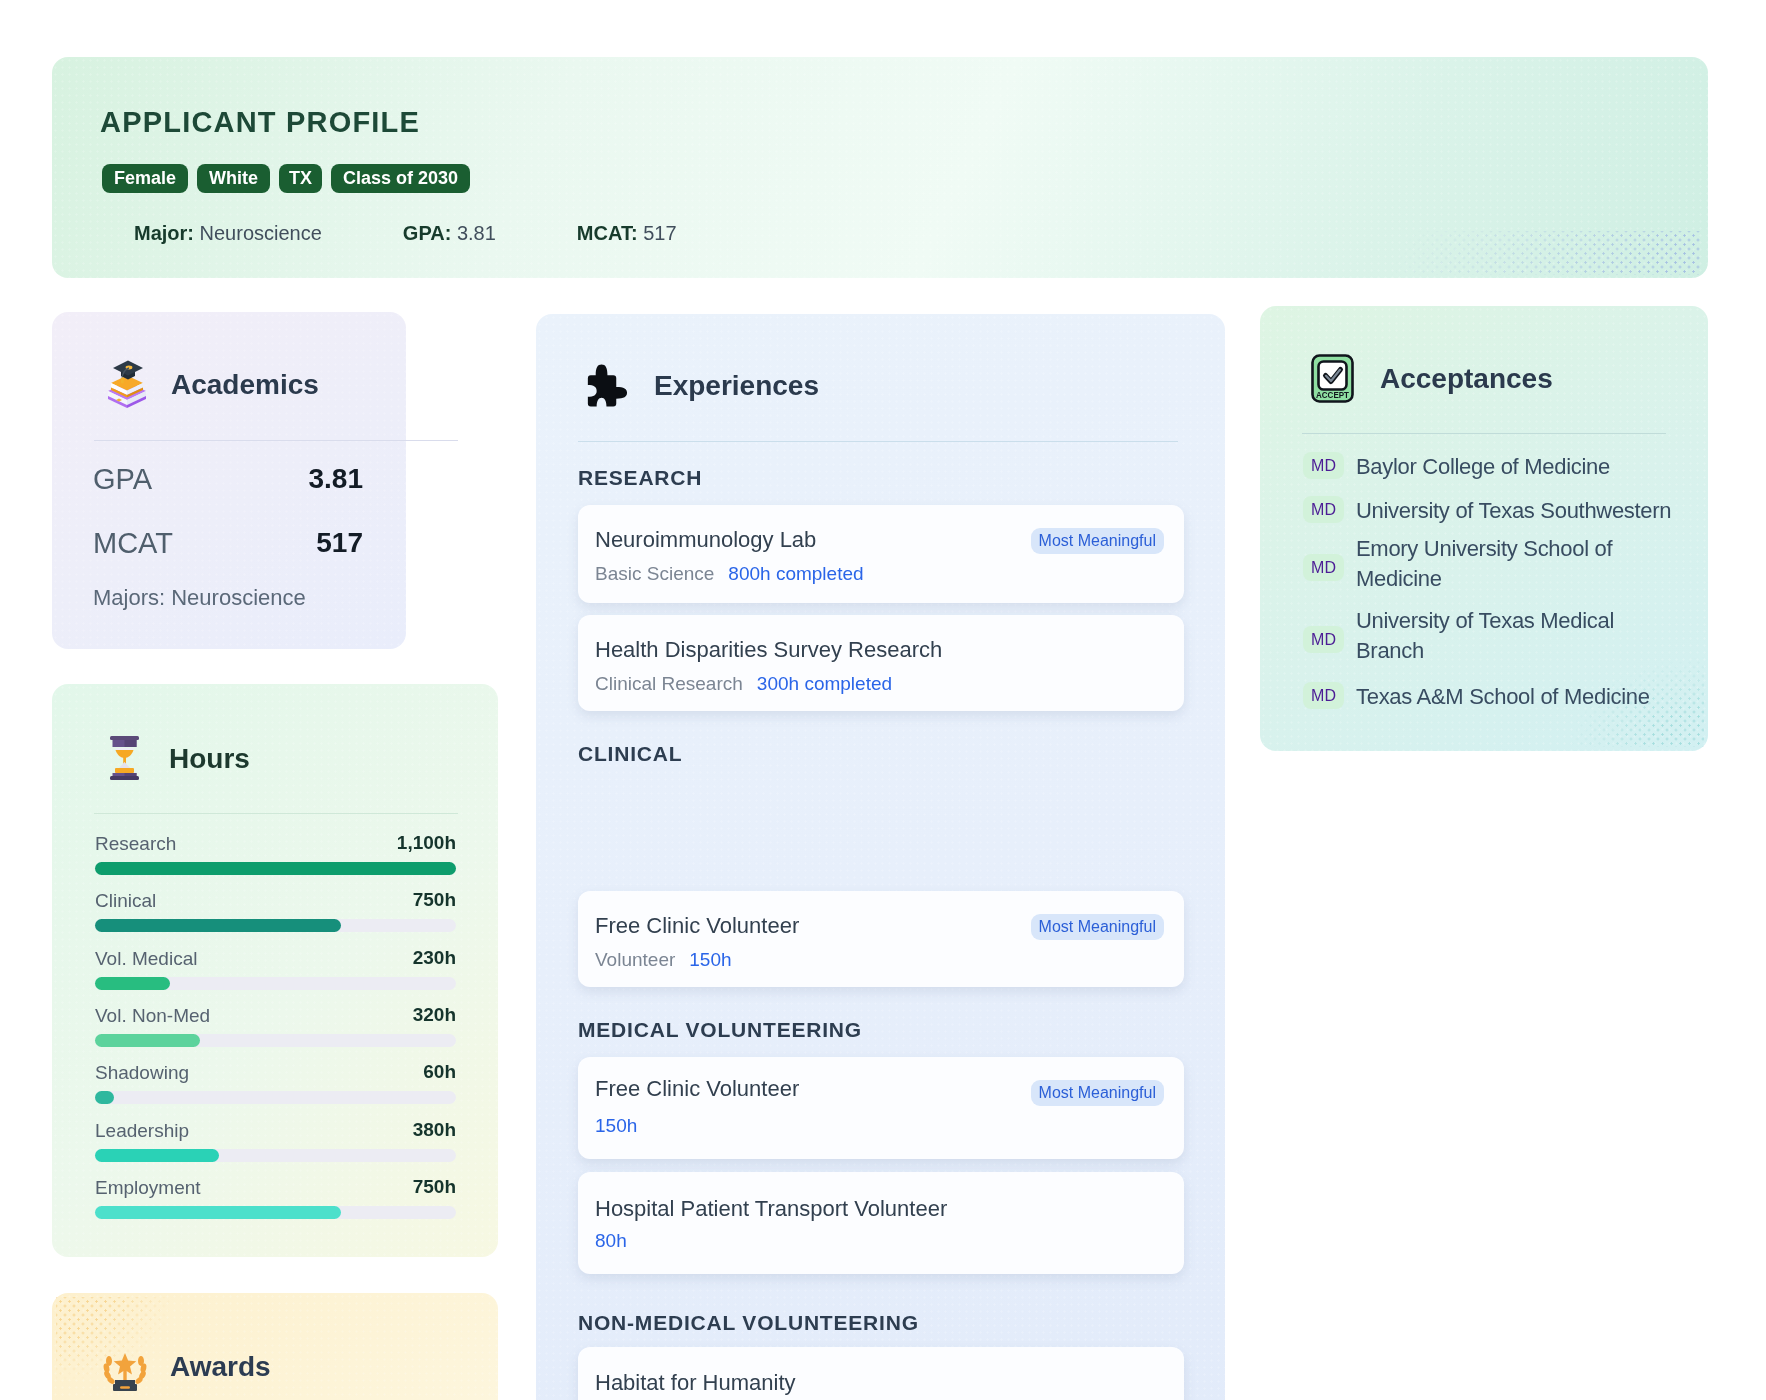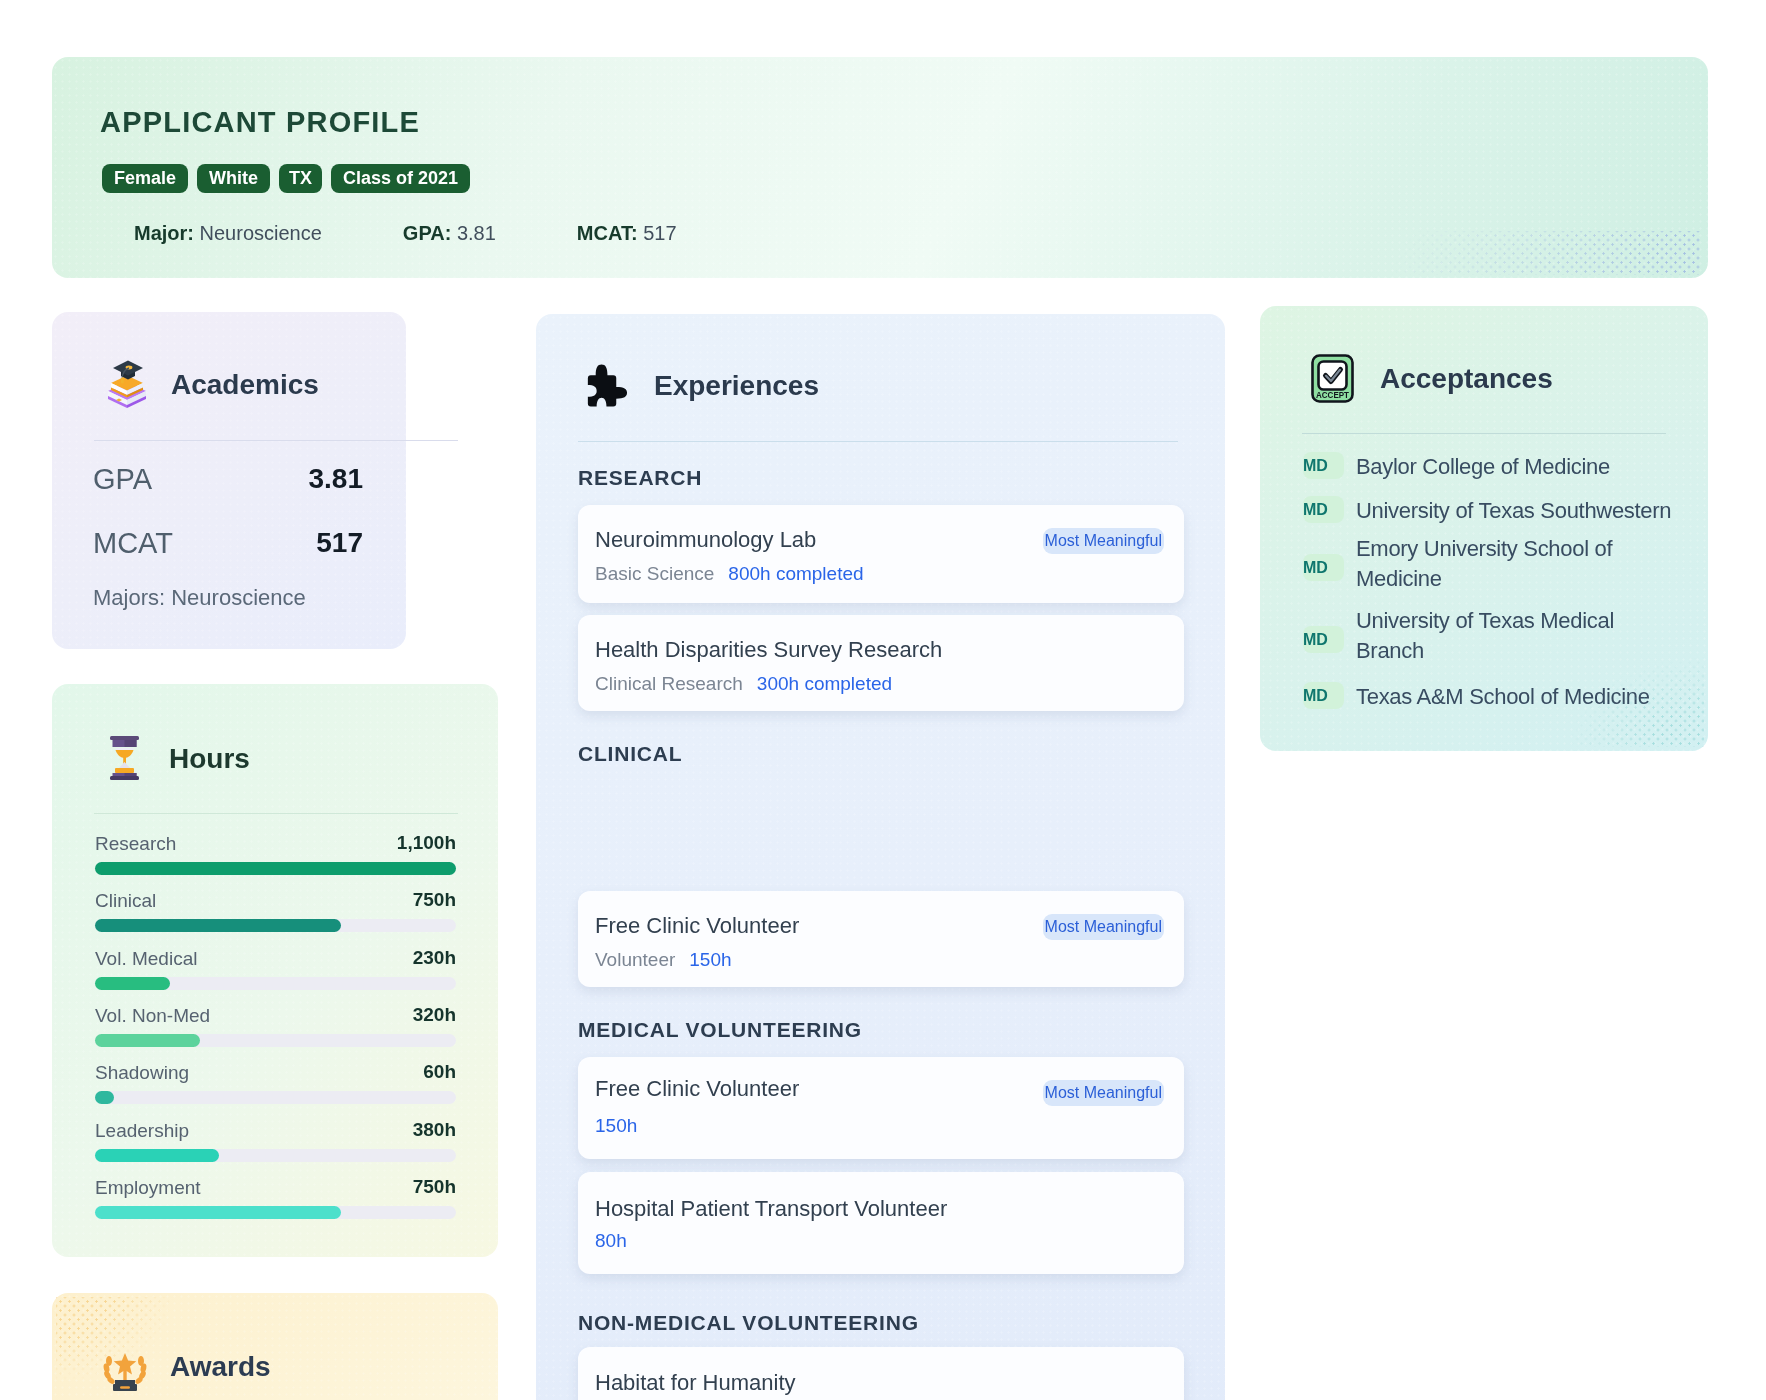--- a/index.html
+++ b/index.html
@@ -54,40 +54,40 @@
 .xp { left:536px; top:314px; width:689px; height:1140px;
   background:linear-gradient(165deg, #eaf2fb 0%, #e7effb 50%, #e2ebfa 100%); }
 .xp .divider { left:42px; width:600px; top:127px; background:#cadeeb; }
 .sech { position:absolute; left:42px; font-size:21px; font-weight:bold; letter-spacing:0.8px; color:#2d3d50; line-height:21px; }
 .xbox { position:absolute; left:42px; width:606px; background:#fcfdff; border-radius:12px;
   box-shadow:0 5px 12px rgba(120,140,170,0.18); }
 .xtitle { position:absolute; left:17px; font-size:22px; color:#32404f; line-height:22px; }
 .xsub { position:absolute; left:17px; font-size:19px; line-height:19px; color:#7b8593; }
 .xsub .hrs { color:#2a65e8; margin-left:14px; }
 .xsub .hrs0 { color:#2a65e8; }
-.mm { position:absolute; right:20px; top:23px; height:26px; line-height:26px; padding:0 2px; background:#d8e6fa; color:#2b5fd7; font-size:16px; border-radius:9px; }
+.mm { position:absolute; right:20px; top:23px; height:26px; line-height:26px; padding:0 8px; background:#d8e6fa; color:#2b5fd7; font-size:16px; border-radius:9px; }
 
 
 .acc { left:1260px; top:306px; width:448px; height:445px;
   background:linear-gradient(150deg, #def5e3 0%, #d9f2ec 55%, #d2f0f2 100%); }
 .acc .divider { left:42px; width:364px; top:127px; background:#c0dcd9; }
 .arow { position:absolute; left:43px; width:363px; }
-.mdb { position:absolute; left:0; width:41px; height:27px; line-height:27px; background:#d2f2da; color:#0f766e; font-size:16px; font-weight:bold; border-radius:8px; }
+.mdb { position:absolute; left:0; width:41px; height:27px; line-height:27px; text-align:center; background:#d2f2da; color:#4c1d95; font-size:16px; font-weight:normal; border-radius:8px; }
 .aname { position:absolute; left:53px; top:0; width:320px; font-size:22px; color:#384c61; line-height:30px; letter-spacing:-0.3px; }
 </style>
 </head>
 <body>
 
 <div class="hdr card">
   <h1>APPLICANT PROFILE</h1>
   <div class="badges">
     <span class="badge">Female</span>
       <span class="badge">White</span>
       <span class="badge" style="padding:0 10px;">TX</span>
-      <span class="badge">Class of 2021</span>
+      <span class="badge">Class of 2030</span>
   </div>
   <div class="stats"><span class="grp"><b>Major:</b> Neuroscience</span><span class="grp"><b>GPA:</b> 3.81</span><span><b>MCAT:</b> 517</span></div>
   <div class="clus" style="--c:rgba(130,155,225,0.55); left:1250px; right:8px; bottom:3px; height:44px; -webkit-mask-image:linear-gradient(115deg, transparent 25%, #000 92%);"></div>
 </div>
 
 <div class="card acad">
   <svg class="abs" style="left:52px; top:45px;" width="47" height="54" viewBox="0 0 47 54">
     <polygon points="4,34 23,25 42,34 23,43" fill="#bb79f3"></polygon>
     <polygon points="4,34 4,39 23,48 23,43" fill="#f3f5fc"></polygon>
     <polygon points="42,34 42,39 23,48 23,43" fill="#e6e9f6"></polygon>

